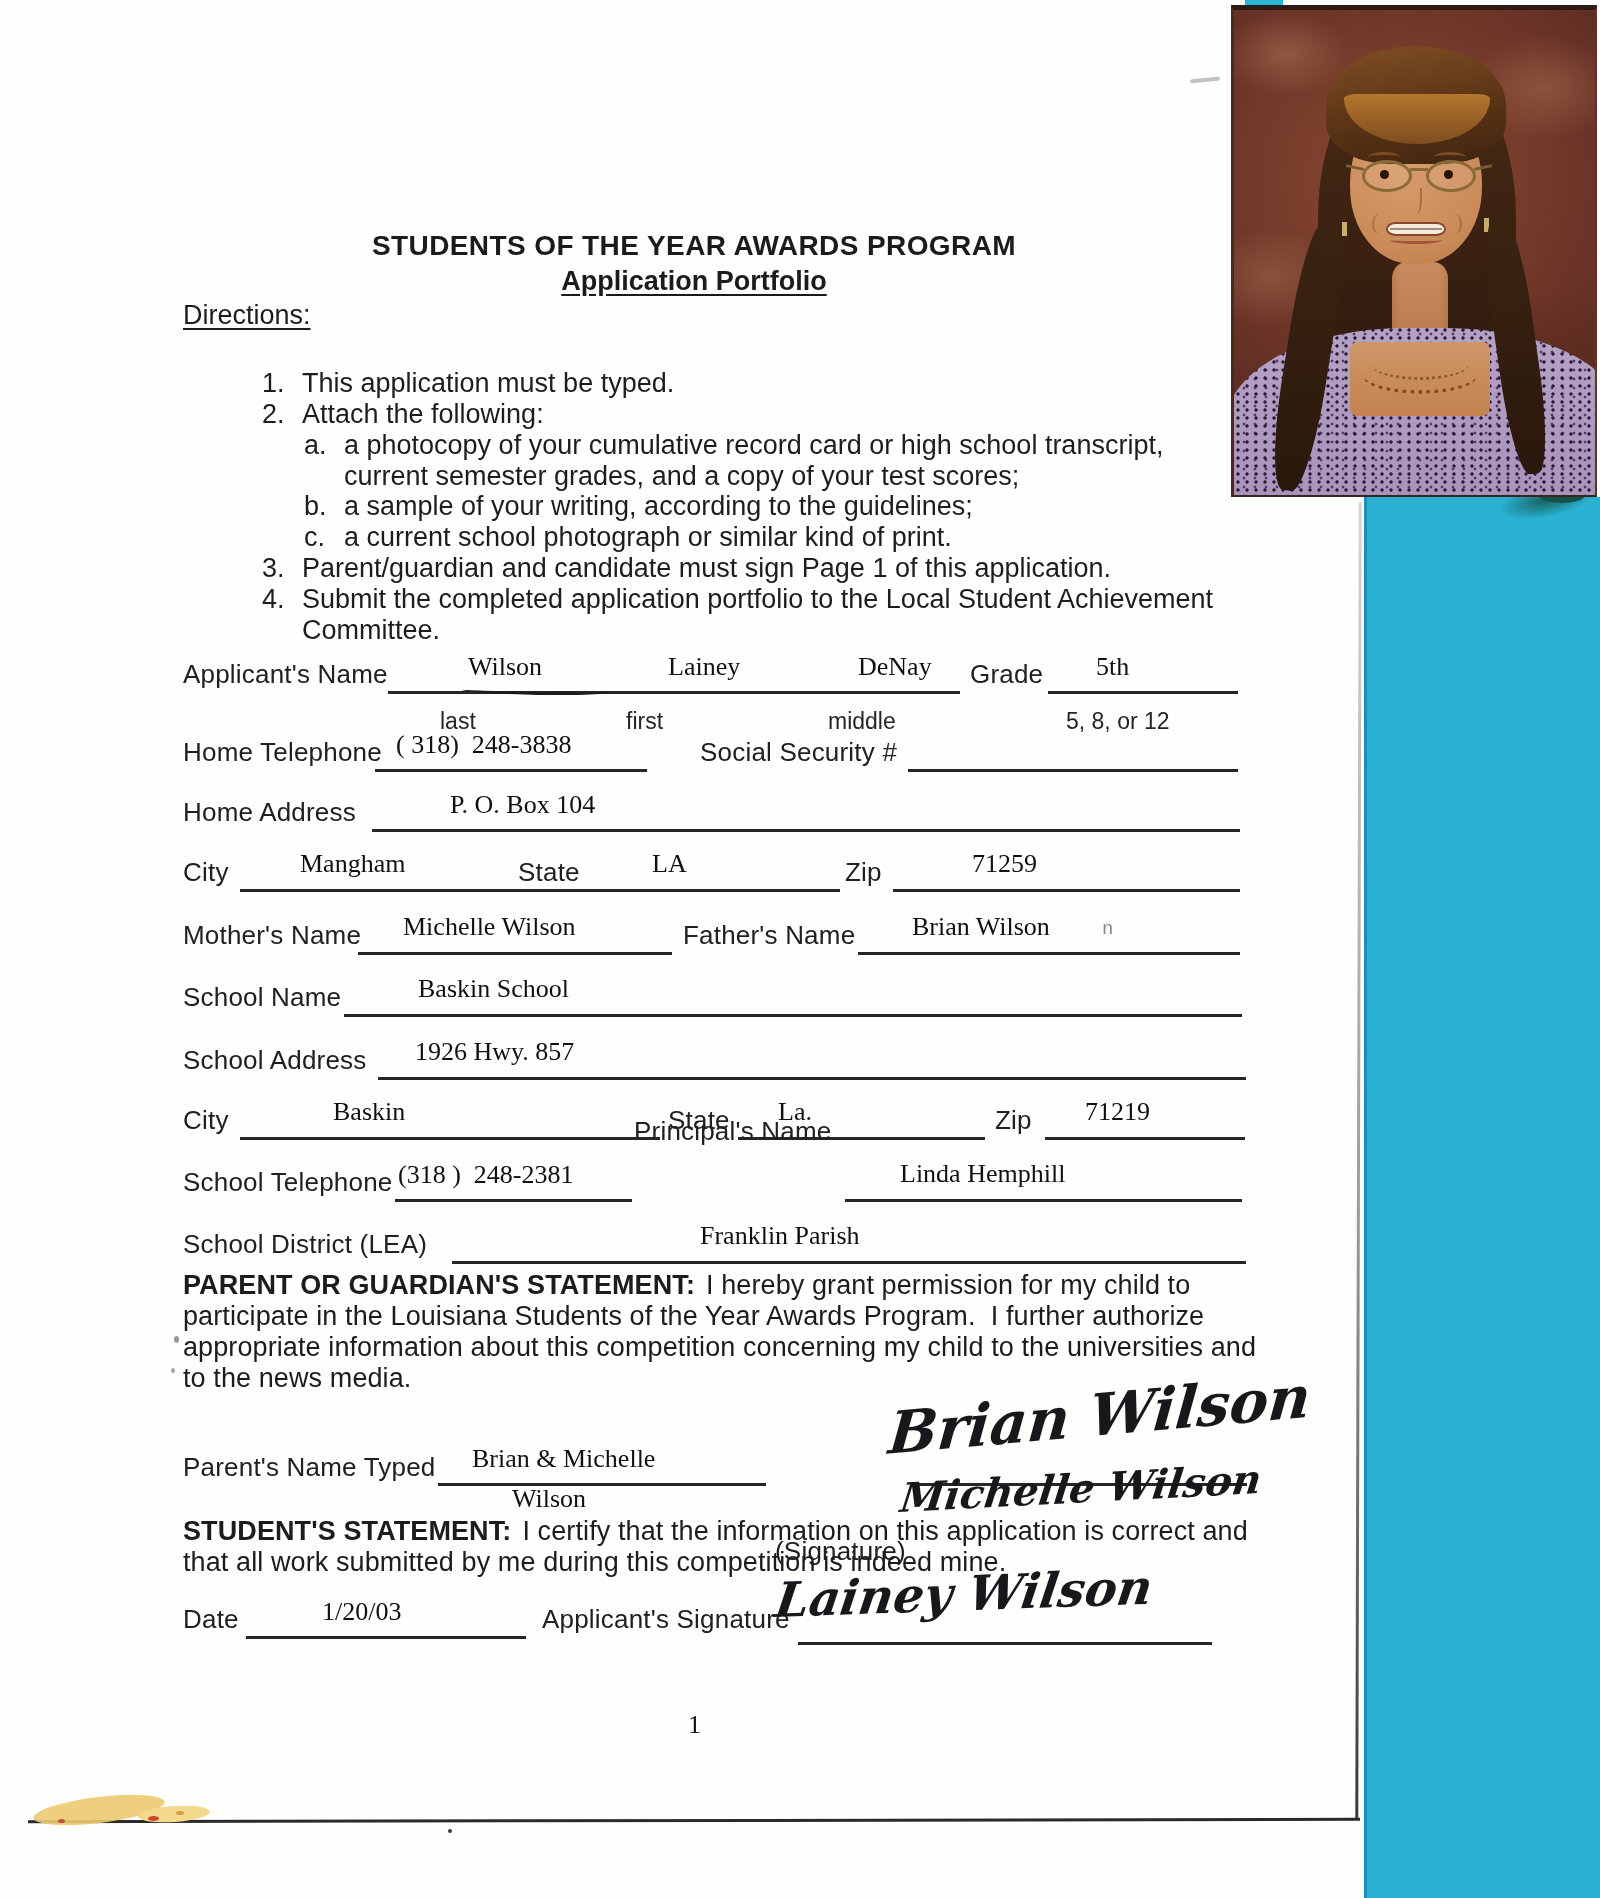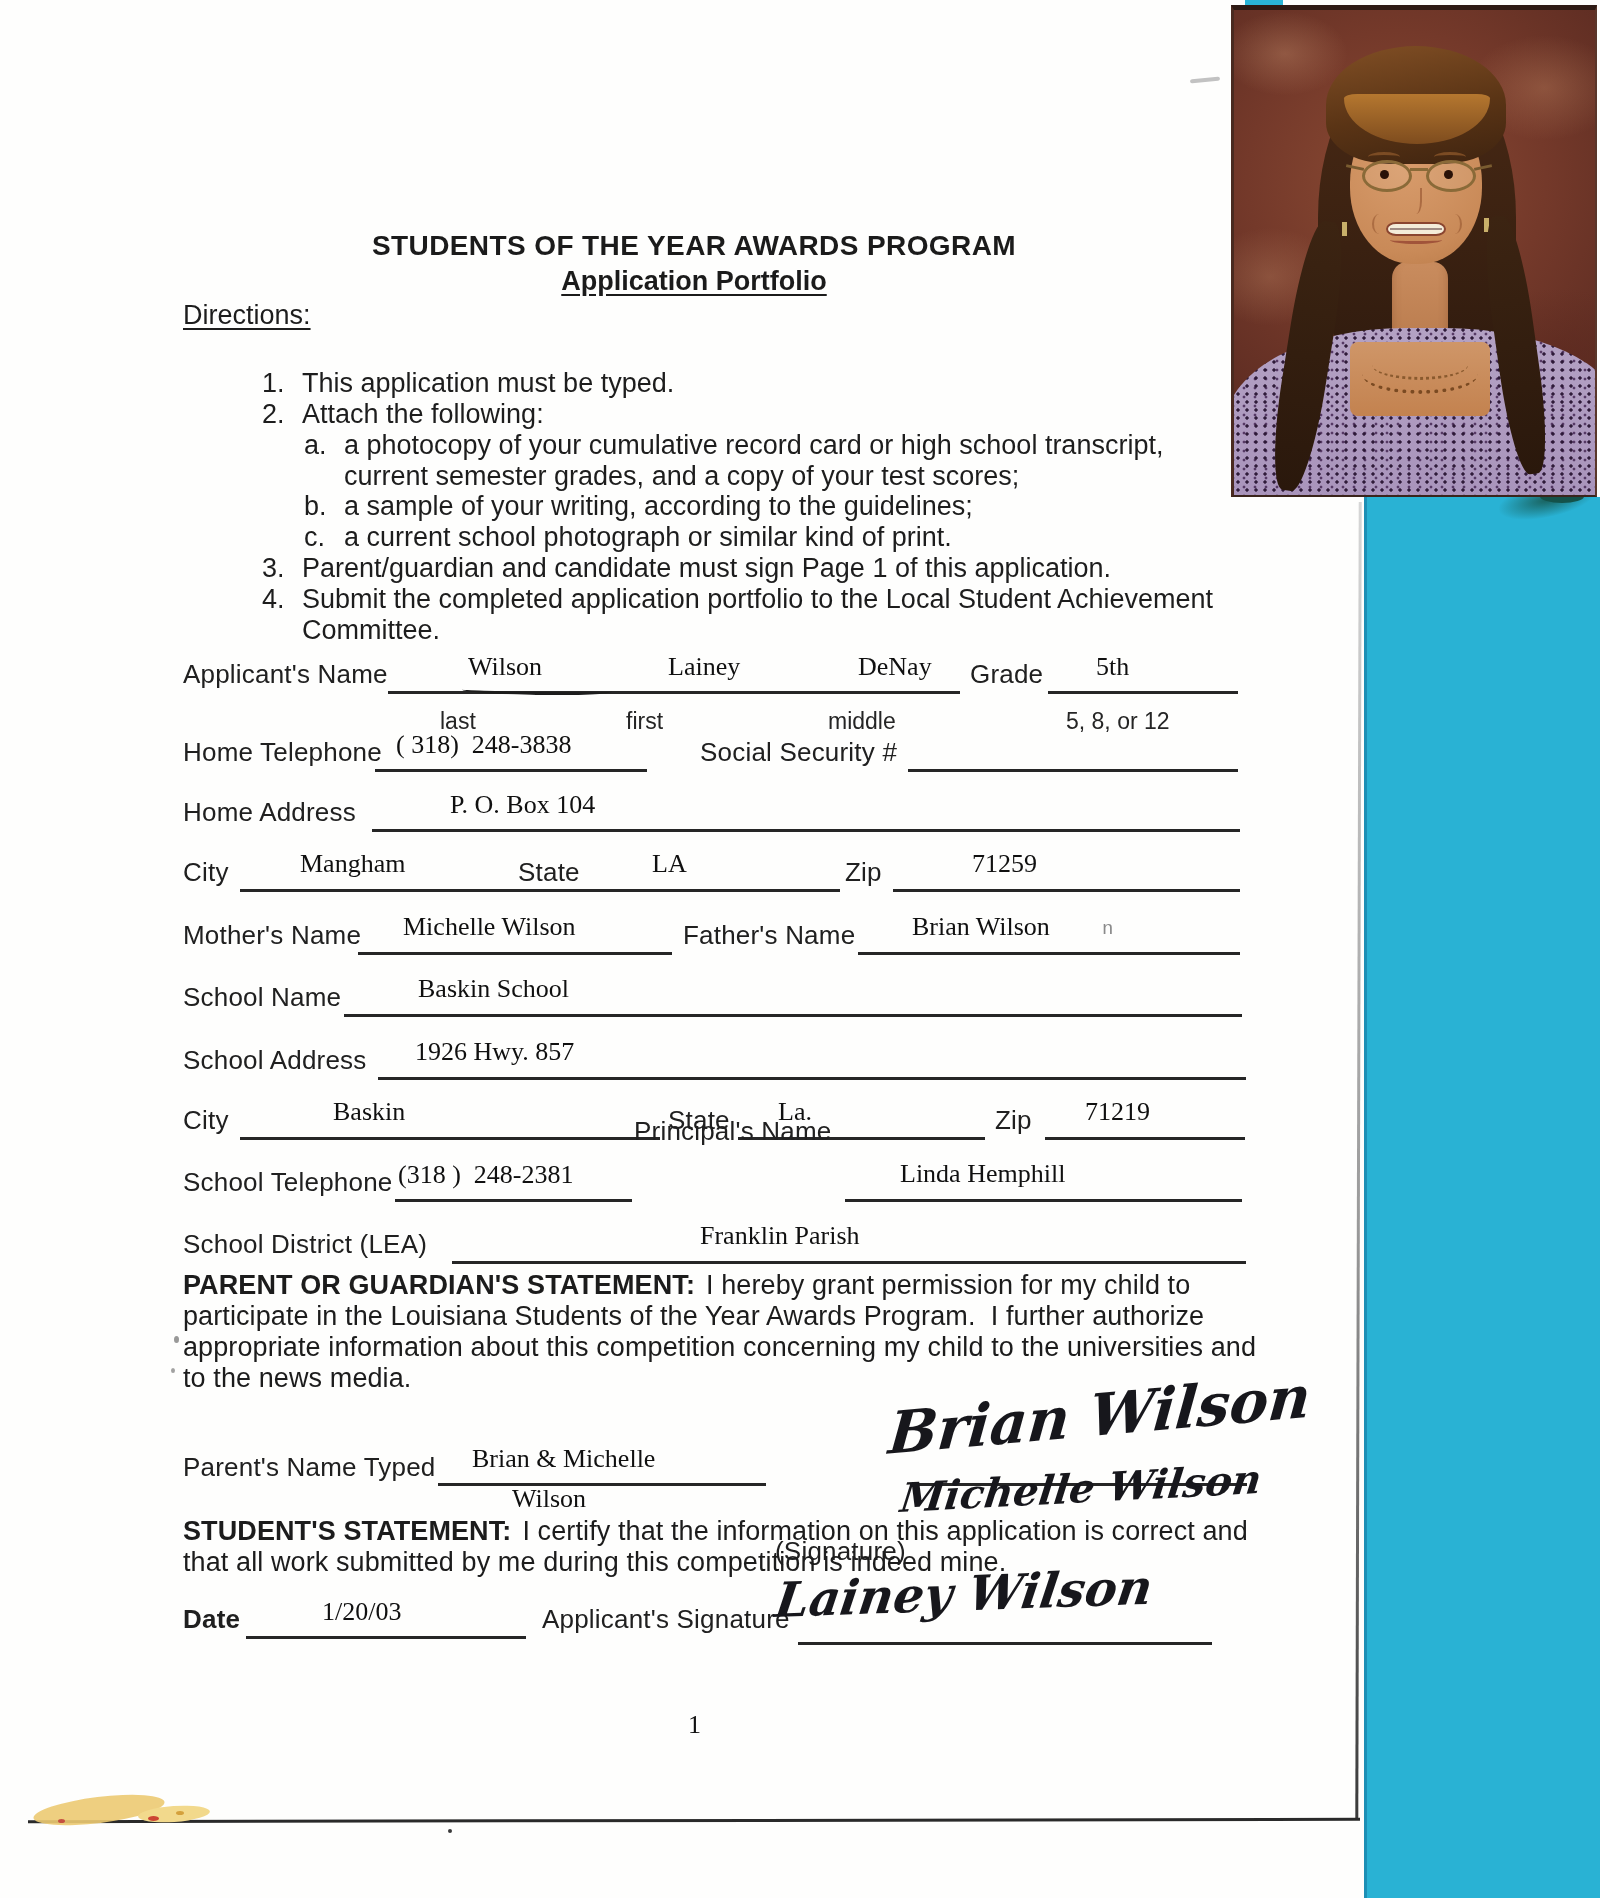--- a/index.html
+++ b/index.html
@@ -223,21 +223,21 @@
   <div class="abs blank" style="left:912px; top:1483px; width:335px;"></div>
   <span class="abs sig" style="left:886px; top:1400px; font-size:58px; transform:rotate(-5deg) skewX(-10deg);">Brian Wilson</span>
   <span class="abs mono" style="left:512px; top:1484px;">Wilson</span>
   <span class="abs sig" style="left:898px; top:1474px; font-size:40px; transform:rotate(-3deg) skewX(-10deg);">Michelle Wilson</span>
 
   <div class="abs" style="left:183px; top:1516px; width:1026px;">
     <div class="pl"><span class="bold">STUDENT'S STATEMENT:</span><span style="margin-left:11px;">I certify that the information on this application is correct and</span></div>
     <div class="pl">that all work submitted by me during this competition is indeed mine.</div>
   </div>
 
-  <span class="abs lbl" style="left:183px; top:1604px;font-weight:bold;">Date</span>
+  <span class="abs lbl" style="left:183px; top:1604px;">Date</span>
   <div class="abs blank" style="left:246px; top:1636px; width:280px;"></div>
   <span class="abs mono" style="left:322px; top:1597px;">1/20/03</span>
   <span class="abs lbl" style="left:542px; top:1604px;">Applicant's Signature</span>
   <div class="abs blank" style="left:798px; top:1642px; width:414px;"></div>
   <span class="abs sig" style="left:772px; top:1572px; font-size:48px; transform:rotate(-2deg) skewX(-10deg);">Lainey Wilson</span>
 
   <span class="abs mono" style="left:688px; top:1710px;">1</span>
 
   <div class="abs" style="left:28px; top:1819px; width:1332px; height:0; border-top:3px solid #2a2a2a; transform:rotate(-.1deg);"></div>
   <div class="abs" style="left:33px; top:1797px; width:132px; height:26px; border-radius:50%; background:#ecca72; opacity:.9; transform:rotate(-7deg);"></div>

